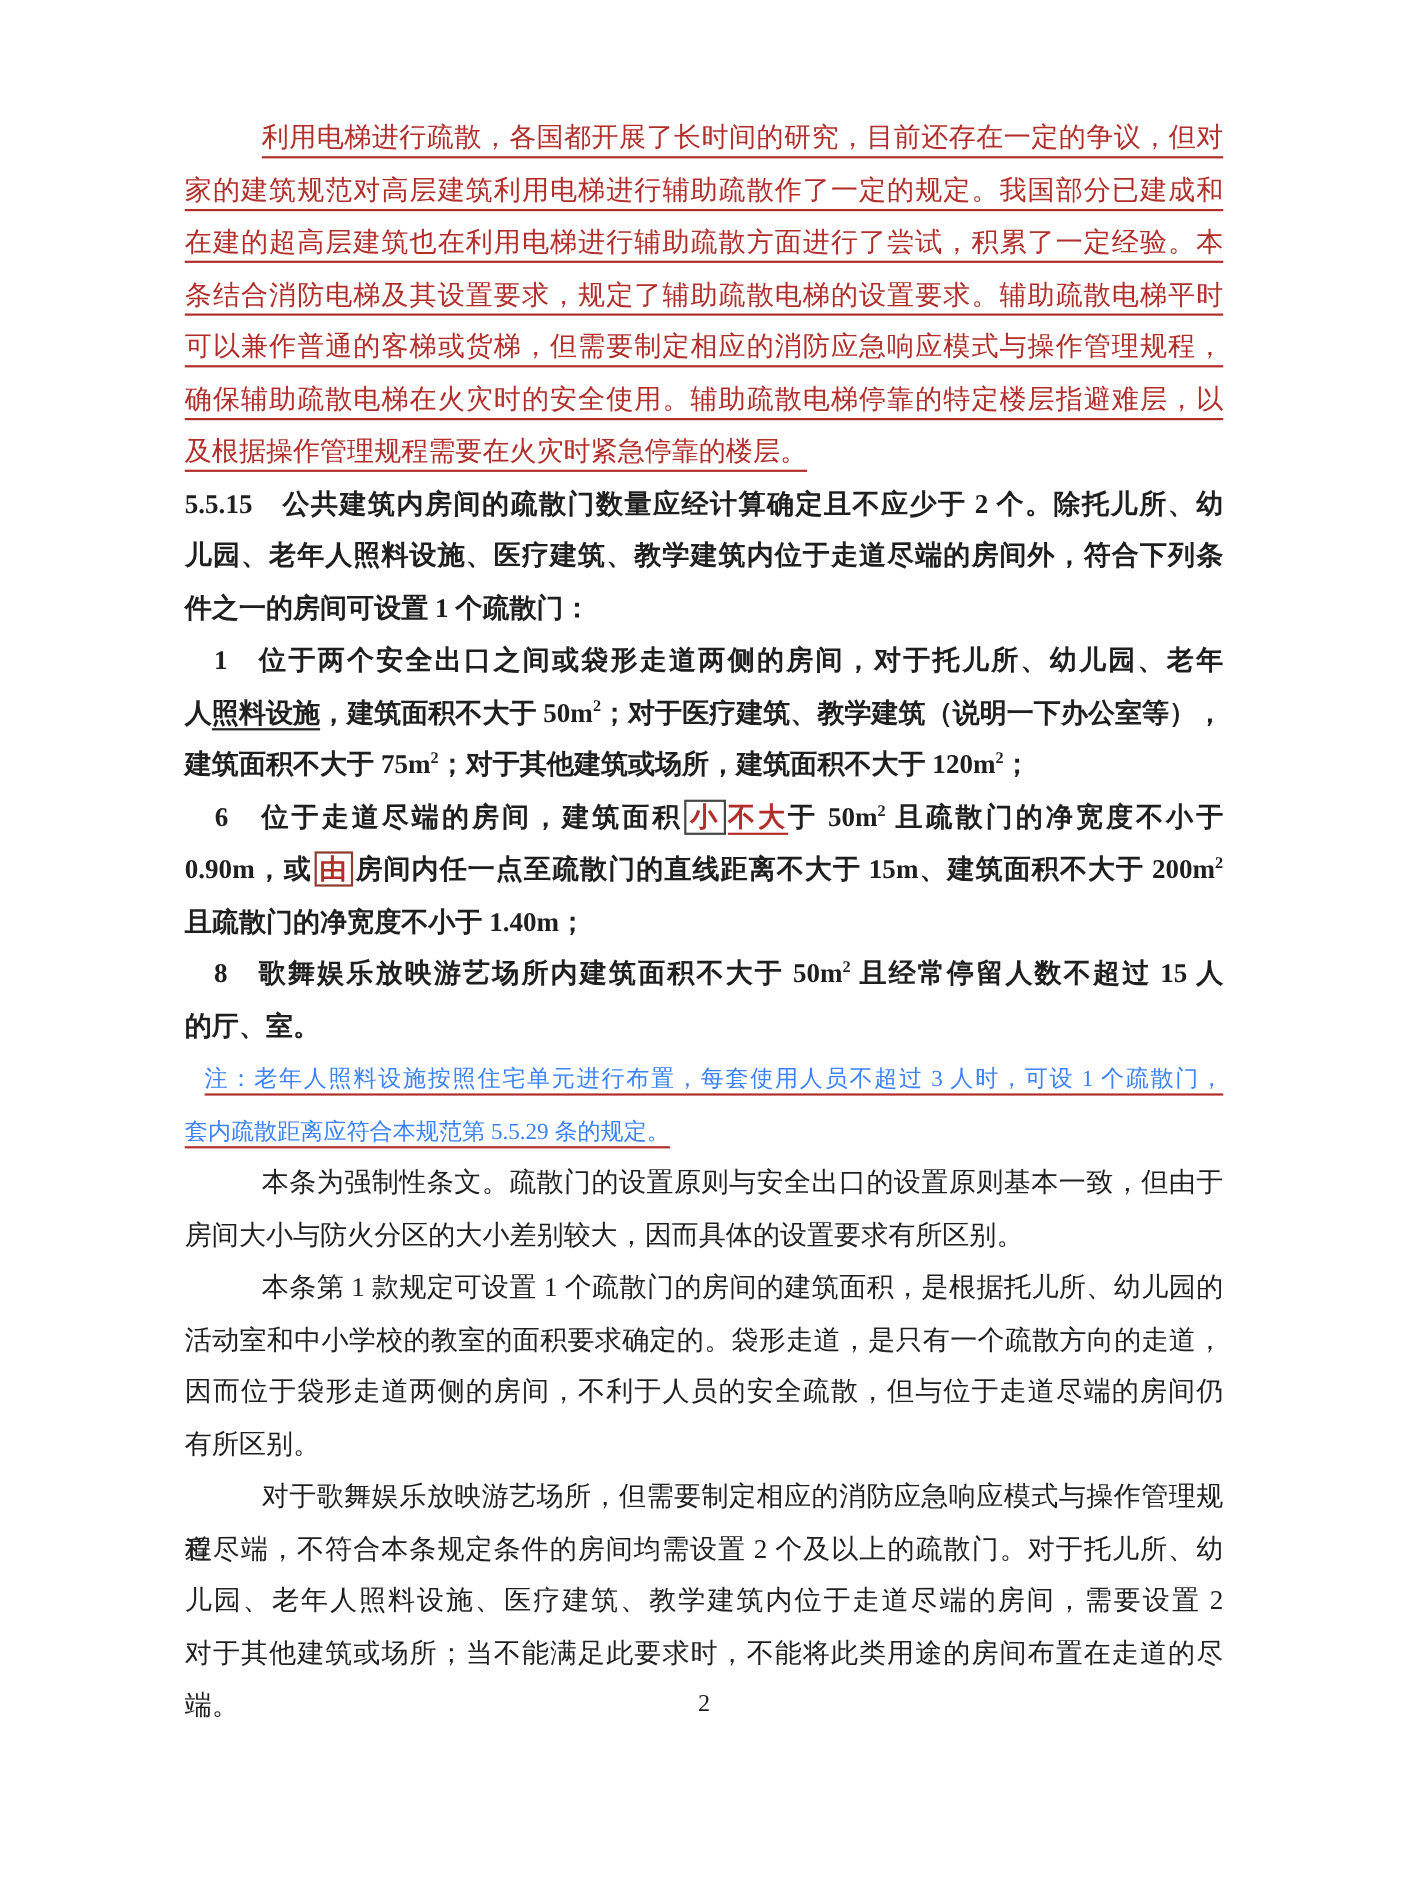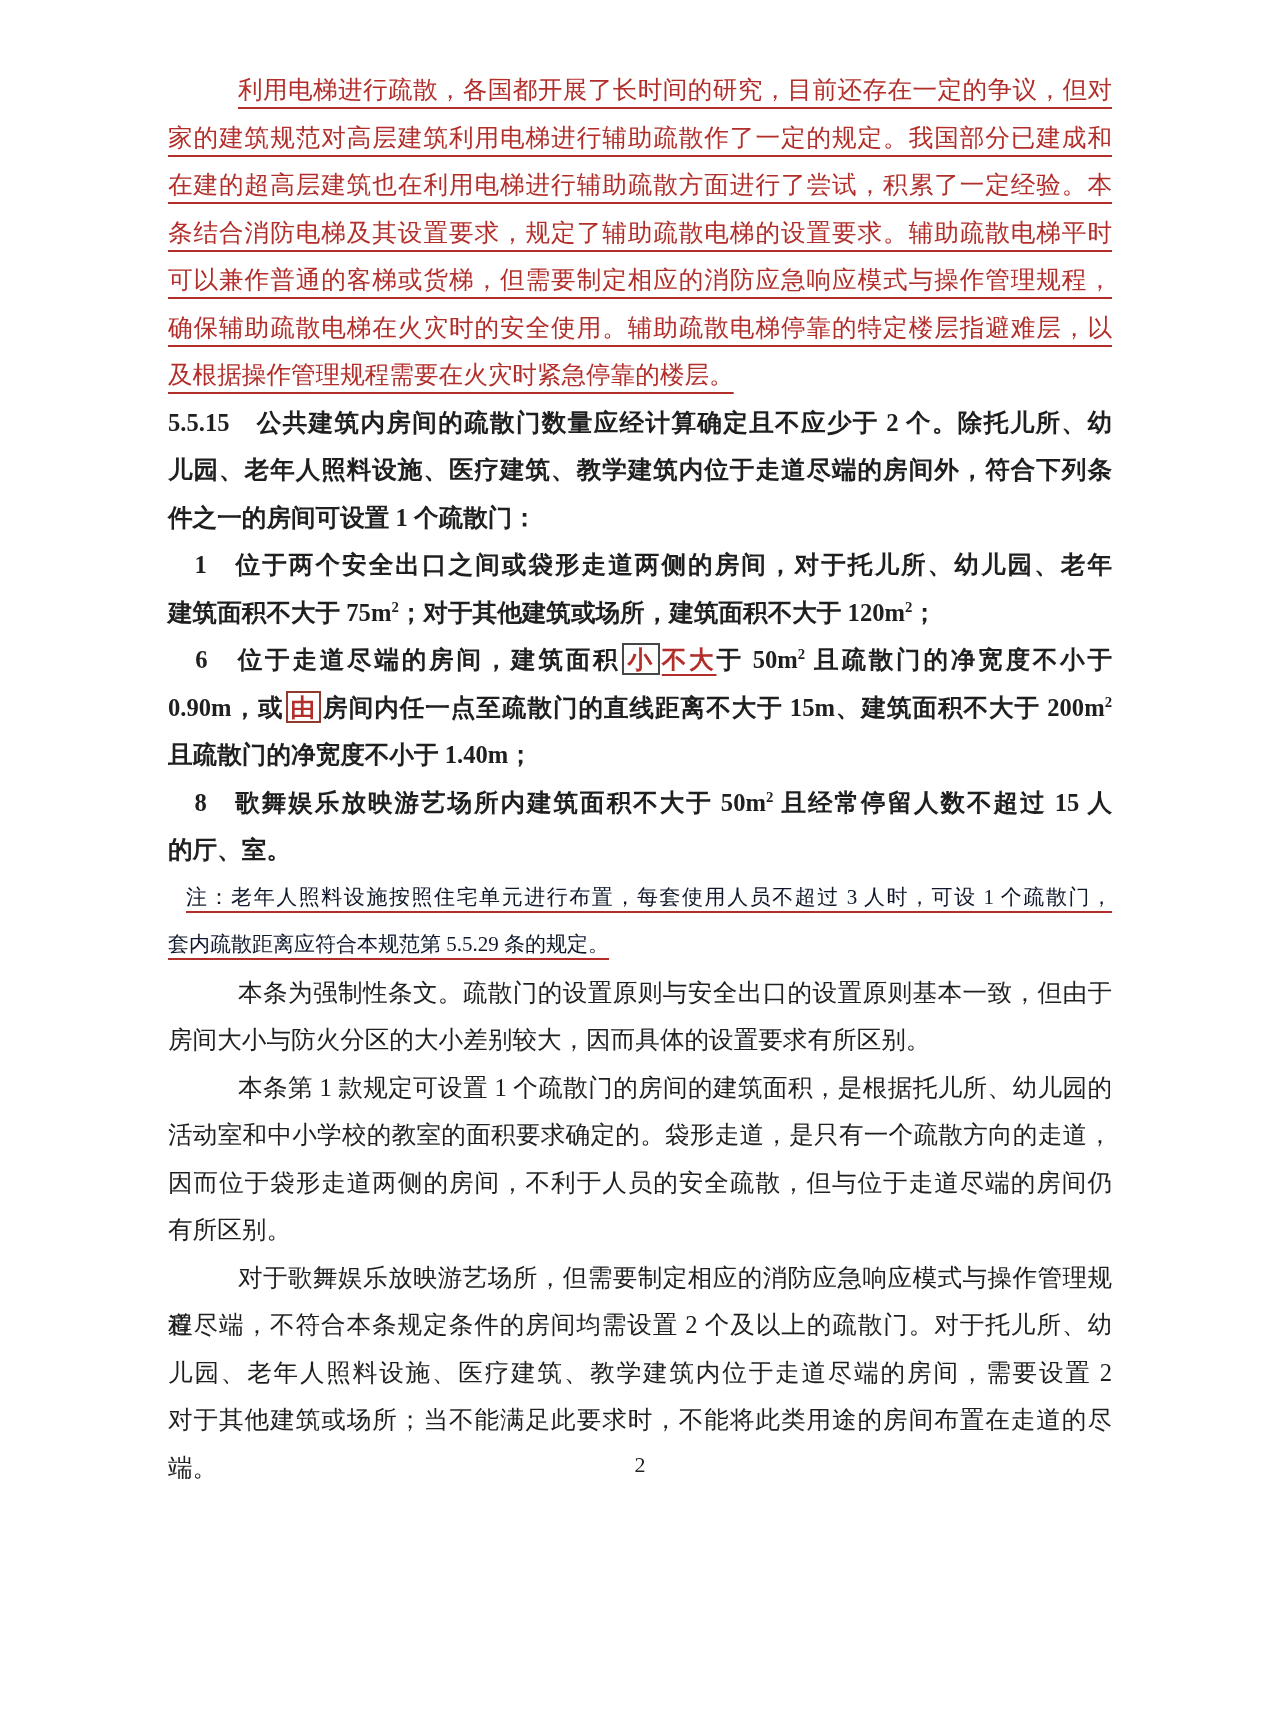--- a/index.html
+++ b/index.html
@@ -6,21 +6,21 @@
     margin: 0;
     padding: 0;
     background: #ffffff;
   }
   .page {
     position: relative;
     width: 1280px;
     height: 1724px;
     background: #ffffff;
     box-sizing: border-box;
-    padding: 66px 168px 0 168px;
+    padding: 102px 168px 0 168px;
     overflow: hidden;
     font-family: "Liberation Serif", "DejaVu Serif", serif;
     color: #1f1f1f;
   }
   .para { margin: 0; }
   .line {
     font-size: 24.6px;
     line-height: 47.5px;
     height: 47.5px;
     text-align: justify;
@@ -33,21 +33,21 @@
   
   .para.red .line {
     color: #b22e2a;
     text-decoration: underline;
     text-decoration-color: #b22e2a;
     text-decoration-thickness: 1.5px;
     text-underline-offset: 9px;
   }
   
   .para.note .line {
-    color: #0f172a;
+    color: #3b82f6;
     font-size: 21px;
     text-decoration: underline;
     text-decoration-color: #b22e2a;
     text-decoration-thickness: 1.5px;
     text-underline-offset: 7px;
   }
   .para.note .line.indent { text-indent: 18px; }
 
   
   .para.clause .line { font-weight: 700; }
@@ -106,20 +106,21 @@
         <div class="line"><span class="run">确保辅助疏散电梯在火灾时的安全使用。辅助疏散电梯停靠的特定楼层指避难层，以</span></div>
         <div class="line last"><span class="run">及根据操作管理规程需要在火灾时紧急停靠的楼层。</span></div>
       </div>
       <div class="para clause">
         <div class="line"><span class="run">5.5.15　公共建筑内房间的疏散门数量应经计算确定且不应少于 2 个。除托儿所、幼</span></div>
         <div class="line"><span class="run">儿园、老年人照料设施、医疗建筑、教学建筑内位于走道尽端的房间外，符合下列条</span></div>
         <div class="line last"><span class="run">件之一的房间可设置 1 个疏散门：</span></div>
       </div>
       <div class="para clause">
         <div class="line"><span class="run">　1　位于两个安全出口之间或袋形走道两侧的房间，对于托儿所、幼儿园、老年</span></div>
+        <div class="line"><span class="run">人</span><span class="run ub">照料设施</span><span class="run">，建筑面积不大于 50m</span><span class="run sup">2</span><span class="run">；对于医疗建筑、教学建筑（说明一下办公室等），</span></div>
         <div class="line last"><span class="run">建筑面积不大于 75m</span><span class="run sup">2</span><span class="run">；对于其他建筑或场所，建筑面积不大于 120m</span><span class="run sup">2</span><span class="run">；</span></div>
       </div>
       <div class="para clause">
         <div class="line"><span class="run">　6　位于走道尽端的房间，建筑面积</span><span class="run boxk">小</span><span class="run del">不大</span><span class="run">于 50m</span><span class="run sup">2</span><span class="run"> 且疏散门的净宽度不小于</span></div>
         <div class="line"><span class="run">0.90m，或</span><span class="run boxr">由</span><span class="run">房间内任一点至疏散门的直线距离不大于 15m、建筑面积不大于 200m</span><span class="run sup">2</span></div>
         <div class="line last"><span class="run">且疏散门的净宽度不小于 1.40m；</span></div>
       </div>
       <div class="para clause">
         <div class="line"><span class="run">　8　歌舞娱乐放映游艺场所内建筑面积不大于 50m</span><span class="run sup">2</span><span class="run"> 且经常停留人数不超过 15 人</span></div>
         <div class="line last"><span class="run">的厅、室。</span></div>

